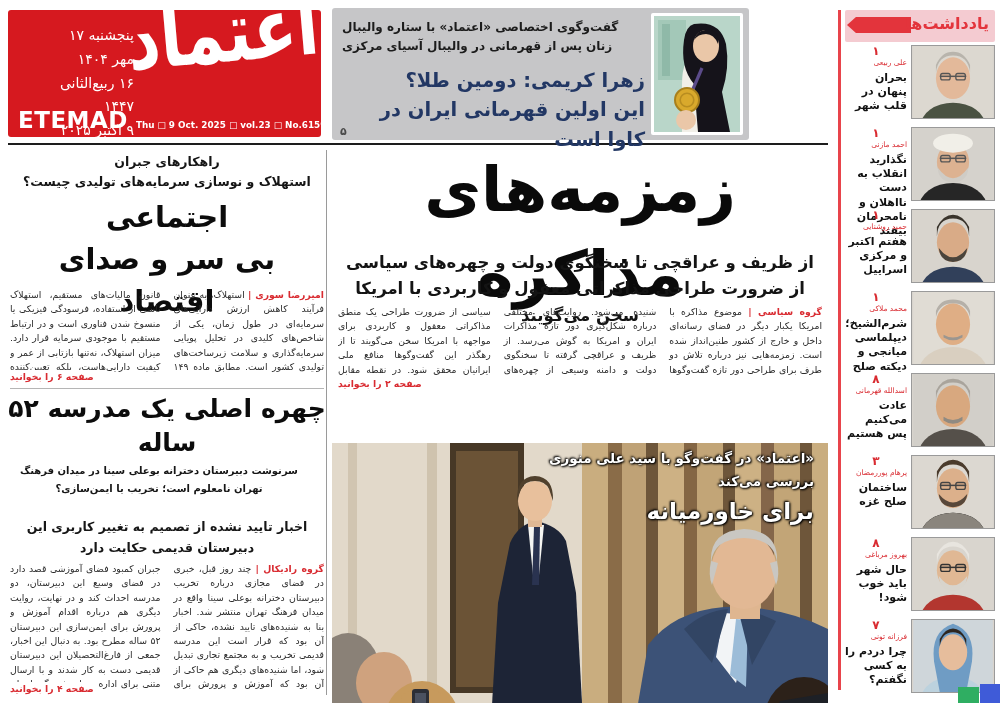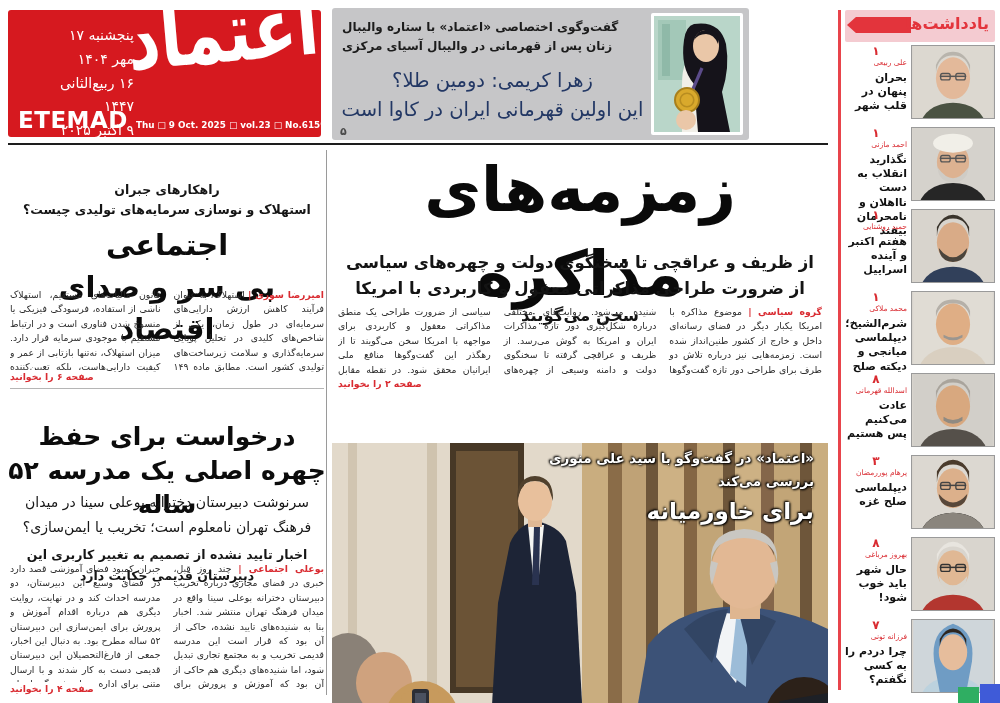--- a/index.html
+++ b/index.html
@@ -13,49 +13,49 @@
   .m-bottom { position:absolute; left:10px; bottom:4px; display:flex; align-items:baseline; gap:8px; color:#fff; }
   .m-latin { font-size:23px; font-weight:bold; letter-spacing:0.5px;margin-top:11px; }
   .m-info { font-size:8.8px; font-weight:bold; white-space:nowrap; }
 
   
   .top-rule { position:absolute; left:8px; top:143px; width:820px; height:2px; background:#1d1d1d; }
 
   
   .graybox { position:absolute; left:332px; top:8px; width:417px; height:132px; background:#c6c6c8; border-radius:3px; }
   .g-kicker { position:absolute; right:104px; top:10px; left:10px; direction:rtl; text-align:left; font-size:12px; font-weight:bold; color:#1c1c1c; line-height:1.55; }
-  .g-headline { position:absolute; right:104px; left:8px; top:58px; direction:rtl; text-align:center; font-weight:normal; font-size:19.5px; line-height:1.5; color:#223764; }
+  .g-headline { position:absolute; right:104px; left:8px; top:58px; direction:rtl; text-align:right; font-weight:bold; font-size:19.5px; line-height:1.5; color:#223764; }
   .g-photo { position:absolute; right:6px; top:5px; width:92px; height:122px; background:#fff; padding:3px; border-radius:2px; }
   .g-page { position:absolute; left:8px; bottom:2px; color:#4a4a4a; font-size:11px; font-weight:bold; }
 
   
   .sb-line { position:absolute; left:838px; top:10px; width:3px; height:680px; background:#e8444b; }
   .sb-header { position:absolute; left:845px; top:10px; width:150px; height:32px; background:#f4cbd1; border-radius:2px; }
   .sb-ribbon { position:absolute; left:2px; top:7px; width:64px; height:16px; background:#e3343c; clip-path:polygon(0 50%, 14% 0, 100% 0, 100% 100%, 14% 100%); }
   .sb-header-text { position:absolute; right:6px; top:4px; color:#e3343c; font-size:16px; font-weight:bold; direction:rtl; }
   .sb-item { position:absolute; left:845px; width:150px; height:80px; direction:rtl; display:flex; gap:4px; }
   .sb-photo { width:84px; height:74px; border:1px solid #9a9a9a; background:#d8d4cd; flex:0 0 auto; }
   .sb-photo svg { width:100%; height:100%; display:block; }
   .sb-text { flex:1; text-align:right; direction:rtl; }
   .sb-num { text-align:center; color:#d92b31; font-weight:bold; font-size:12px; line-height:1.1; }
   .sb-author { color:#d92b31; font-size:7.5px; font-weight:normal; line-height:1.4; }
   .sb-title { color:#111; font-size:11px; font-weight:bold; line-height:1.3; margin-top:2px; }
 
   
   .vdiv { position:absolute; left:326px; top:150px; width:1px; height:545px; background:#9a9a9a; }
-  .leftcol-block { position:absolute; left:8px; width:318px; direction:rtl;margin-top:28px; }
+  .leftcol-block { position:absolute; left:8px; width:318px; direction:rtl; }
   .eco-kicker { top:152px; text-align:center; font-size:12.5px; font-weight:bold; color:#151515; line-height:1.6; }
   .eco-headline { top:196px; text-align:center; font-size:29px; font-weight:bold; color:#0c0c0c; line-height:1.45; }
   .body-cols { position:absolute; direction:rtl; text-align:justify; font-size:9.3px; line-height:1.55; color:#2a2a2a; column-gap:13px; overflow:hidden; }
   .eco-body { left:10px; top:288px; width:314px; height:96px; column-count:2; }
   .byline { color:#d92b31; font-weight:bold; }
   .readmore { position:absolute; left:0; bottom:0; background:#fff; color:#d92b31; font-weight:bold; padding-right:5px; font-size:9.3px; }
   .h-divider { position:absolute; left:10px; top:388px; width:314px; height:1px; background:#b5b5b5; }
   .school-headline { top:392px; text-align:center; font-size:25px; font-weight:bold; color:#0c0c0c; line-height:1.35; }
-  .school-sub1 { top:462px; left:14px; width:306px; text-align:center; font-size:14px; font-weight:normal; color:#161616; line-height:1.75; }
+  .school-sub1 { top:462px; left:6px; width:306px; text-align:center; font-size:10px; font-weight:bold; color:#161616; line-height:1.75; }
   .school-sub2 { top:516px; left:24px; width:286px; text-align:center; font-size:12.5px; font-weight:bold; color:#161616; line-height:1.7; }
   .school-body { left:10px; top:562px; width:314px; height:134px; column-count:2; }
 
   
   .lead-headline { position:absolute; left:332px; top:148px; width:496px; direction:rtl; text-align:center; font-size:62px; font-weight:bold; color:#0a0a0a; line-height:1.35; }
   .lead-sub { position:absolute; left:345px; top:250px; width:470px; direction:rtl; text-align:center; font-size:16.5px; font-weight:bold; color:#141414; line-height:1.6; }
   .lead-body { left:338px; top:305px; width:484px; height:86px; column-count:3; }
 
   
   .photo { position:absolute; left:332px; top:397px; width:496px; height:296px; overflow:hidden; background:#d8cdbc;margin-top:46px; }
@@ -170,21 +170,21 @@
           <rect width="42" height="38" fill="#d8d4cd"></rect>
           <ellipse cx="21" cy="42" rx="17" ry="12" fill="#31405a"></ellipse>
           <ellipse cx="21" cy="17" rx="8.5" ry="10.5" fill="#d9ab87"></ellipse>
           <path d="M12.5,14 Q13,4.5 21,4.5 Q29,4.5 29.5,14 L29.5,9 Q26,2.5 21,2.5 Q16,2.5 12.5,9 Z" fill="#3a342c"></path>
           <path d="M13.5,20 Q21,30 28.5,20 Q28,27 21,27.5 Q14,27 13.5,20 Z" fill="#4a443c"></path>
         </svg>
     </div>
     <div class="sb-text">
       <div class="sb-num">۱</div>
       <div class="sb-author">حمید روشنایی</div>
-      <div class="sb-title">هفتم اکتبر و آینده اسراییل</div>
+      <div class="sb-title">هفتم اکتبر و مرکزی اسراییل</div>
     </div>
   </div>
 
   <div class="sb-item" style="top:291px">
     <div class="sb-photo">
       <svg viewBox="0 0 42 38">
           <rect width="42" height="38" fill="#e0dcd4"></rect>
           <ellipse cx="21" cy="42" rx="18" ry="13" fill="#d9cfc0"></ellipse>
           <ellipse cx="21" cy="17" rx="9" ry="11" fill="#dfae85"></ellipse>
           <path d="M12,13 Q14,6 21,6 L21,4 Q14,4 12,10 Z" fill="#b5b0a8"></path>
@@ -226,21 +226,21 @@
           <path d="M12.5,14 Q13,4.5 21,4.5 Q29,4.5 29.5,14 L29.5,8 Q26,2 21,2 Q16,2 12.5,8 Z" fill="#4a3b2c"></path>
           <path d="M13.5,20 Q21,29 28.5,20 Q28,26.5 21,27 Q14,26.5 13.5,20 Z" fill="#57473a"></path>
           <line x1="14" y1="15.5" x2="28" y2="15.5" stroke="#444" stroke-width="0.8"></line>
           <rect x="14.5" y="14" width="5" height="3.6" rx="1" fill="none" stroke="#444" stroke-width="0.7"></rect>
           <rect x="22.5" y="14" width="5" height="3.6" rx="1" fill="none" stroke="#444" stroke-width="0.7"></rect>
         </svg>
     </div>
     <div class="sb-text">
       <div class="sb-num">۳</div>
       <div class="sb-author">پرهام پوررمضان</div>
-      <div class="sb-title">دیپلماسی صلح غزه</div>
+      <div class="sb-title">ساختمان صلح غزه</div>
     </div>
   </div>
 
   <div class="sb-item" style="top:537px">
     <div class="sb-photo">
       <svg viewBox="0 0 42 38">
           <rect width="42" height="38" fill="#d9d5ce"></rect>
           <ellipse cx="21" cy="42" rx="17" ry="12" fill="#b3362f"></ellipse>
           <ellipse cx="21" cy="17" rx="8.5" ry="10.5" fill="#e0b894"></ellipse>
           <path d="M12.5,14 Q13,4.5 21,4.5 Q29,4.5 29.5,14 L29.5,8.5 Q26,2 21,2 Q16,2 12.5,8.5 Z" fill="#e8e5df"></path>
@@ -286,27 +286,26 @@
   </div>
   <div class="body-cols eco-body">
     <span class="byline">امیررضا سوری |</span>
     <span>استهلاک، به عنوان فرآیند کاهش ارزش دارایی‌های سرمایه‌ای در طول زمان، یکی از شاخص‌های کلیدی در تحلیل پویایی سرمایه‌گذاری و سلامت زیرساخت‌های تولیدی کشور است. مطابق ماده ۱۴۹ قانون مالیات‌های مستقیم، استهلاک ناشی از استفاده، فرسودگی فیزیکی یا منسوخ شدن فناوری است و در ارتباط مستقیم با موجودی سرمایه قرار دارد. میزان استهلاک، نه‌تنها بازتابی از عمر و کیفیت دارایی‌هاست، بلکه تعیین‌کننده نیاز به نوسازی و جایگزینی آنها برای حفظ ظرفیت تولید و رشد اقتصادی است.</span>
     <span class="readmore">صفحه ۶ را بخوانید</span>
   </div>
 
   <div class="h-divider"></div>
 
   <div class="leftcol-block school-headline">
-    <div>درخواست برای حفظ</div>
     <div>چهره اصلی یک مدرسه ۵۲ ساله</div>
   </div>
   <div class="leftcol-block school-sub1">سرنوشت دبیرستان دخترانه بوعلی سینا در میدان فرهنگ تهران نامعلوم است؛ تخریب یا ایمن‌سازی؟</div>
   <div class="leftcol-block school-sub2">اخبار تایید نشده از تصمیم به تغییر کاربری این دبیرستان قدیمی حکایت دارد</div>
   <div class="body-cols school-body">
-    <span class="byline">بوعلی اجتماعی |</span>
+    <span class="byline">گروه رادیکال |</span>
     <span>چند روز قبل، خبری در فضای مجازی درباره تخریب دبیرستان دخترانه بوعلی سینا واقع در میدان فرهنگ تهران منتشر شد. اخبار بنا به شنیده‌های تایید نشده، حاکی از آن بود که قرار است این مدرسه قدیمی تخریب و به مجتمع تجاری تبدیل شود، اما شنیده‌های دیگری هم حاکی از آن بود که آموزش و پرورش برای جبران کمبود فضای آموزشی قصد دارد در فضای وسیع این دبیرستان، دو مدرسه احداث کند و در نهایت، روایت دیگری هم درباره اقدام آموزش و پرورش برای ایمن‌سازی این دبیرستان ۵۲ ساله مطرح بود. به دنبال این اخبار، جمعی از فارغ‌التحصیلان این دبیرستان قدیمی دست به کار شدند و با ارسال متنی برای اداره میراث فرهنگی استان تهران و ایجاد یک پویش، خواستار حفظ ساختمان دبیرستان با همین شمایل ارزشمند شدند. در نامه‌ای که ۹ مهر امسال برای اداره کل میراث فرهنگی استان تهران ارسال شده، تعدادی از فارغ‌التحصیلان این دبیرستان قدیمی نوشته‌اند: «اینجانبان جمعی از محصلین سابق دبیرستان بوعلی سینا، کسبه و...</span>
     <span class="readmore">صفحه ۴ را بخوانید</span>
   </div>
 
   <div class="lead-headline">زمزمه‌های مذاکره</div>
   <div class="lead-sub">از ظریف و عراقچی تا سخنگوی دولت و چهره‌های سیاسی از ضرورت طراحی مذاکراتی معقول و کاربردی با امریکا سخن می‌گویند</div>
   <div class="body-cols lead-body">
     <span class="byline">گروه سیاسی |</span>
     <span>موضوع مذاکره با امریکا یکبار دیگر در فضای رسانه‌ای داخل و خارج از کشور طنین‌انداز شده است. زمزمه‌هایی نیز درباره تلاش دو طرف برای طراحی دور تازه گفت‌وگوها شنیده می‌شود. روایت‌های مختلفی درباره شکل‌گیری دور تازه مذاکرات ایران و امریکا به گوش می‌رسد. از ظریف و عراقچی گرفته تا سخنگوی دولت و دامنه وسیعی از چهره‌های سیاسی از ضرورت طراحی یک منطق مذاکراتی معقول و کاربردی برای مواجهه با امریکا سخن می‌گویند تا از رهگذر این گفت‌وگوها منافع ملی ایرانیان محقق شود. در نقطه مقابل چهره‌های مرتبط با راست رادیکال در ایران با طرح مطالبات غیرواقعی از سوی مقامات امریکایی، تلاش می‌کنند اینطور وانمود کنند که مقامات امریکایی به دنبال خواسته‌های غیرمتعارف از ایران هستند.</span>
     <span class="readmore">صفحه ۲ را بخوانید</span>

